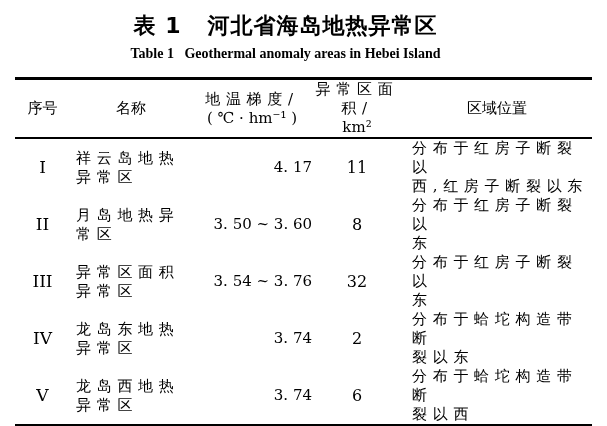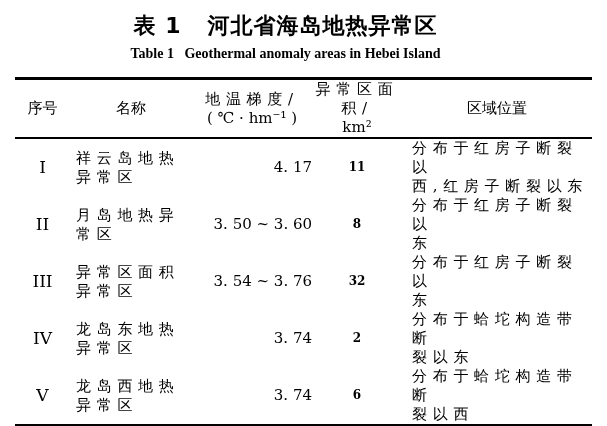--- a/index.html
+++ b/index.html
@@ -53,21 +53,21 @@
   thead th { height: 52px; }
   tbody td { height: 52px; }
   .col-no   { width: 55px;  }
   .col-name { width: 122px; }
   .col-grad { width: 120px; }
   .col-area { width: 90px;  }
   .col-loc  { width: 190px; }
   .c-no   { text-align: center; font-size: 17px; }
   .c-name { text-align: left; padding-left: 6px; }
   .c-grad { text-align: right; }
-  .c-area { text-align: center; font-size: 12px; font-weight: bold; }
+  .c-area { text-align: center; font-size: 16px; }
   .c-loc  { text-align: left; padding-left: 10px; }
   .h-center { text-align: center; }
   .cjk { letter-spacing: 0.38em; }
   .line { display: block; }
 </style>
 </head>
 <body>
 
 <div class="page">
 

